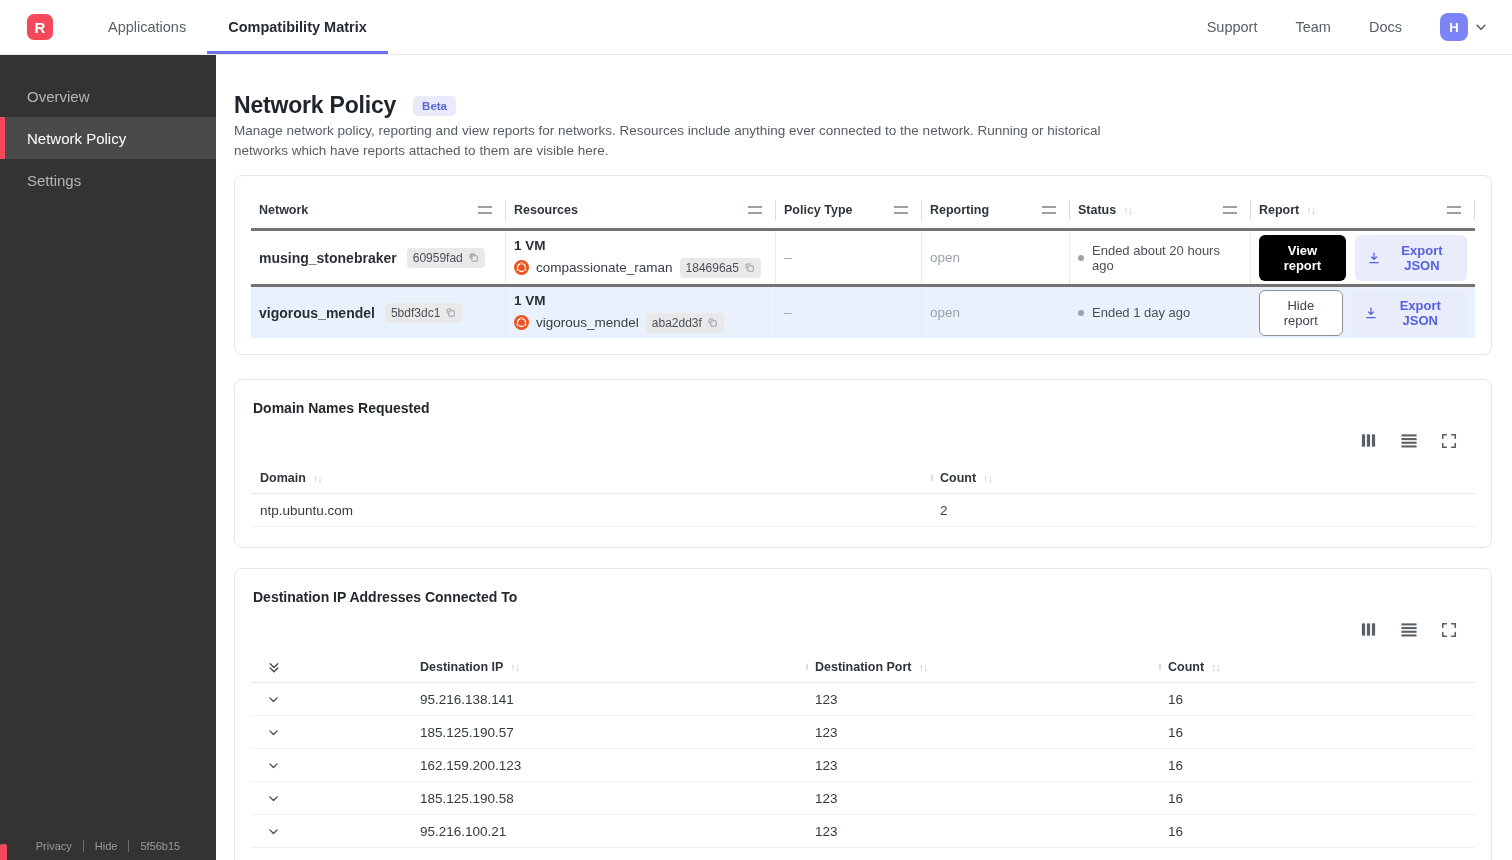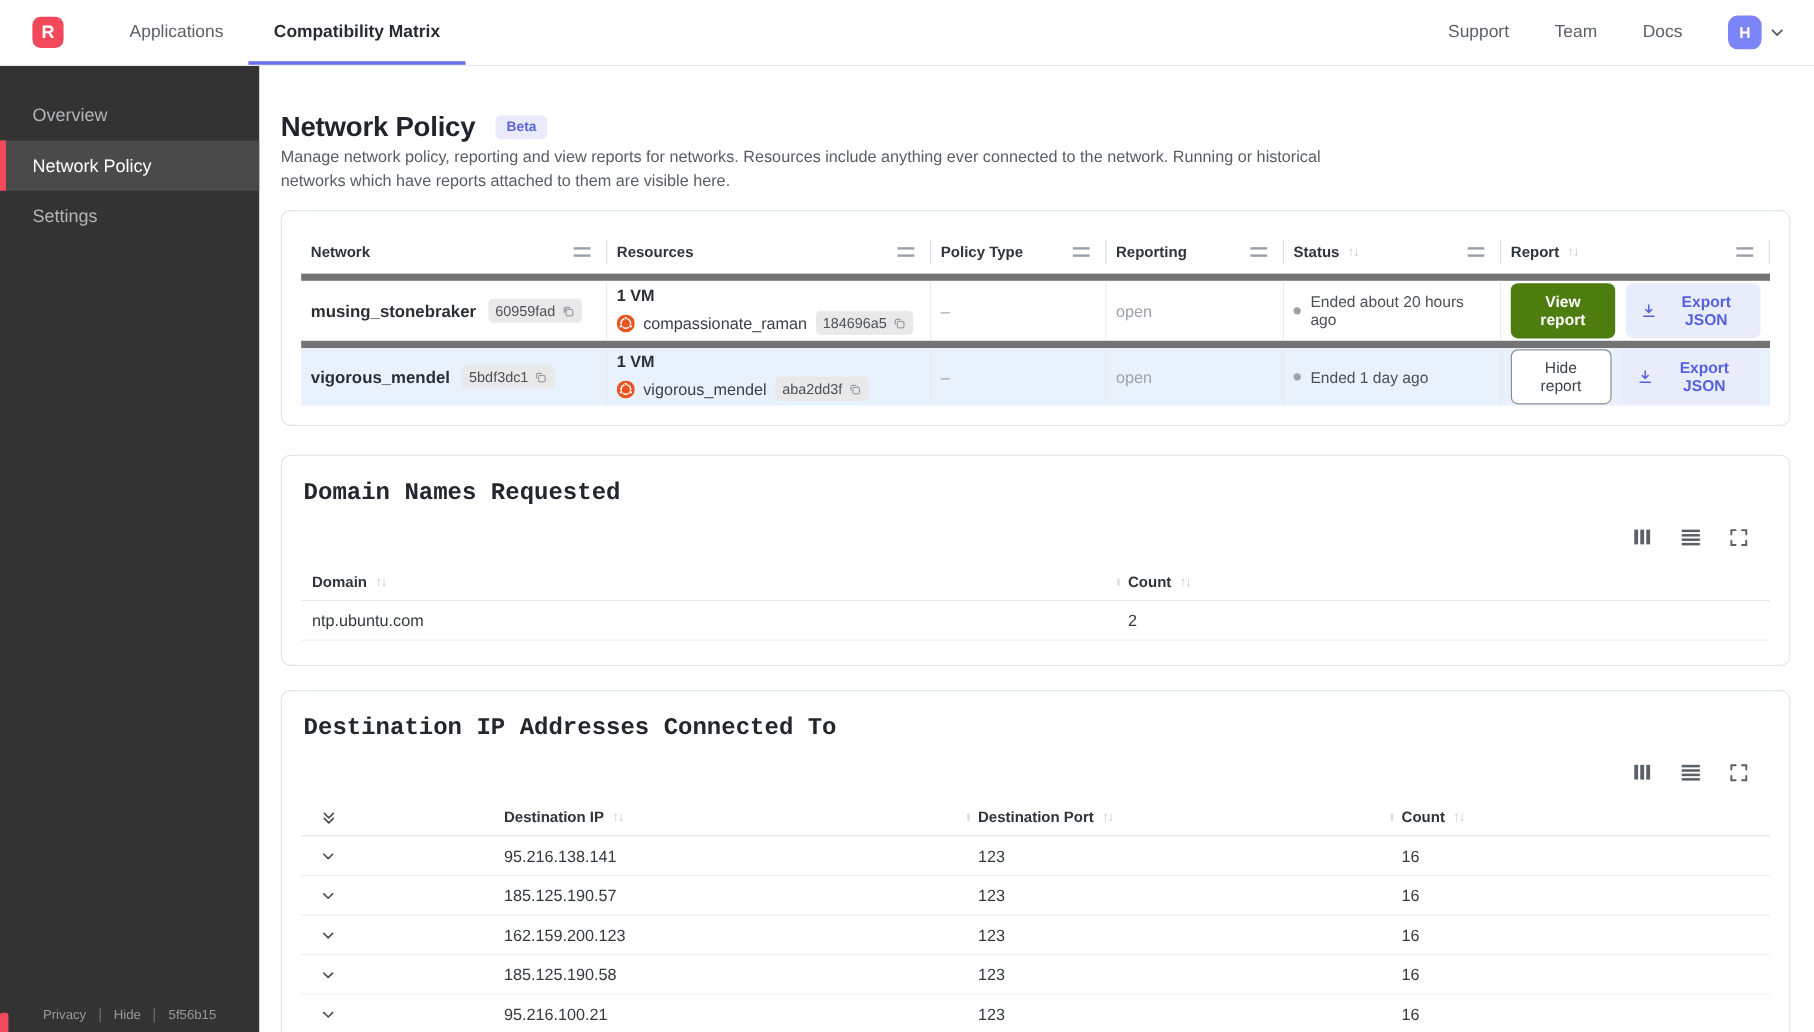--- a/index.html
+++ b/index.html
@@ -46,54 +46,54 @@
   .beta-badge { background:#e9ebfa; color:#5a66d8; font-size:11.5px; font-weight:600;
     border-radius:5px; padding:4px 9px; }
   .page-desc { margin-top:2px; font-size:13.5px; line-height:20px; color:#565d64;
     max-width:880px; }
 
   
   .card { border:1px solid #e3e6ea; border-radius:8px; background:#fff; }
   .card.networks { margin-top:14px; padding:16px; }
   .card.report { margin-top:24px; padding:20px 16px 20px 16px; }
   .card.report + .card.report { margin-top:20px; }
-  .card-title { font-size:20px; font-weight:700; color:#23282f; padding-left:2px;font-family:Liberation Mono, monospace; }
+  .card-title { font-size:14px; font-weight:700; color:#23282f; padding-left:2px; }
   .card-toolbar { display:flex; justify-content:flex-end; align-items:center; gap:23px;
     margin-top:16px; padding-right:18px; }
   .tool-icon { cursor:pointer; display:flex; }
 
   
   .th-label { font-size:12.5px; font-weight:700; color:#2f353c; }
   .sort-icon { font-size:11px; color:#c3c8cf; margin-left:7px; letter-spacing:-1px; cursor:pointer; }
   .drag-icon { width:14px; height:8px; border-top:2px solid #9aa0a8; border-bottom:2px solid #9aa0a8;
     margin-left:auto; cursor:grab; }
 
   
   .nt-grid { width:100%; }
   .nt-row { display:grid; grid-template-columns:255px 270px 146px 148px 181px 1fr; }
   .nt-head { height:36px; }
   .nt-head .th { display:flex; align-items:center; padding:0 14px 0 8px; position:relative; }
   .nt-head .th::after { content:''; position:absolute; right:0; top:8px; bottom:8px;
     width:1px; background:#d9dce1; }
-  .nt-body .nt-row { border-top:6px solid #737373; }
+  .nt-body .nt-row { border-top:3px solid #737373; }
   .nt-body .cell { padding:0 8px; display:flex; align-items:center; border-right:1px solid #e9ebee; }
   .nt-body .cell:last-child { border-right:none; }
   .nt-row.r1 { height:56px; }
   .nt-row.r2 { height:54px; background:#e9f1fc; }
   .net-name { font-size:14px; font-weight:700; color:#2a2f36; margin-right:10px; }
   .hash-pill { display:inline-flex; align-items:center; gap:5px; background:#e9e9e9;
     border-radius:4px; padding:3px 6px; font-size:12px; color:#4c5158; }
   .res-cell { flex-direction:column; align-items:flex-start !important; justify-content:center; gap:5px; }
   .vm-count { font-size:13.5px; font-weight:700; color:#2a2f36; }
   .res-line { display:flex; align-items:center; gap:7px; font-size:13.5px; color:#3a4047; }
   .muted { color:#9aa1a9; font-size:13.5px; }
   .status-cell { gap:8px; font-size:13px; color:#4b5157; }
   .status-dot { width:6px; height:6px; border-radius:50%; background:#9ba2ab; flex:none; }
   .report-cell { gap:9px; }
-  .btn-primary { background:#4d7c0f; color:#fff; border:none; border-radius:6px;
+  .btn-primary { background:#000000; color:#fff; border:none; border-radius:6px;
     padding:8px 13px; font-size:13px; font-weight:600; cursor:pointer;
     font-family:inherit; }
   .btn-outline { background:#fff; color:#3e454d; border:1px solid #8b9097; border-radius:6px;
     padding:7px 12px; font-size:13px; cursor:pointer; font-family:inherit; }
   .btn-export { display:inline-flex; align-items:center; gap:8px; background:#e9ecfb;
     color:#5561de; border:none; border-radius:6px; padding:8px 12px; font-size:13px;
     font-weight:600; cursor:pointer; font-family:inherit; }
 
   
   .rt { margin-top:14px; }

